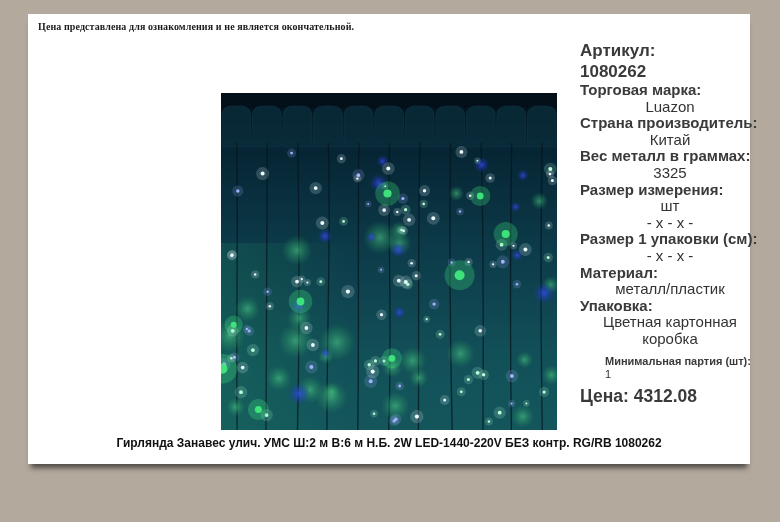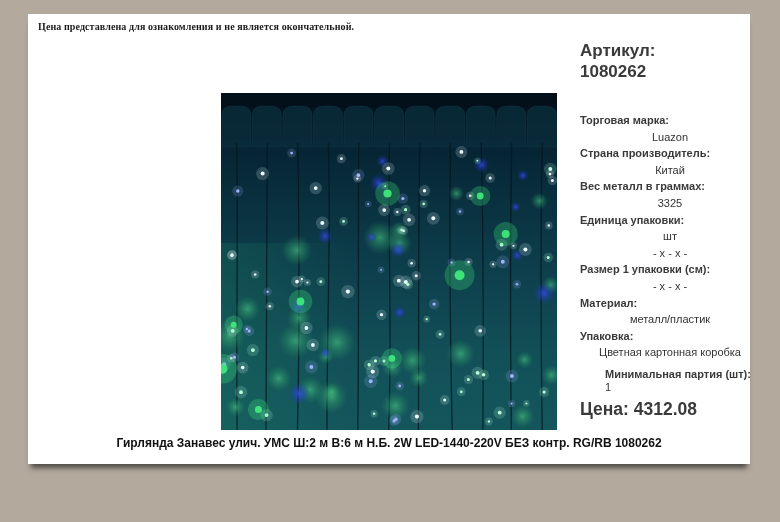--- a/index.html
+++ b/index.html
@@ -22,21 +22,21 @@
   .photo{
     position:absolute;left:193px;top:79px;width:336px;height:337px;display:block;
   }
   .info{
     position:absolute;left:552px;top:26px;width:180px;color:#333;
   }
   .sku{
     font-size:17px;font-weight:bold;line-height:21px;color:#3a3a3a;
   }
   .attrs{
-    margin-top:30px;font-size:11px;
+    font-size:15px;
   }
   .attr-label{font-weight:bold;line-height:16.6px;color:#3a3a3a;white-space:nowrap;}
   .attr-value{line-height:16.6px;color:#333;text-align:center;}
   .min-batch{
     margin-top:7px;font-size:11px;line-height:13px;padding-left:25px;
   }
   .min-batch .lbl{font-weight:bold;color:#3a3a3a;}
   .price{
     margin-top:5px;font-size:17.5px;font-weight:bold;color:#3a3a3a;white-space:nowrap;
   }
@@ -357,21 +357,21 @@
       <div>1080262</div>
     </div>
 
     <div class="attrs" id="attrs">
         <div class="attr-label">Торговая марка:</div>
         <div class="attr-value">Luazon</div>
         <div class="attr-label">Страна производитель:</div>
         <div class="attr-value">Китай</div>
         <div class="attr-label">Вес металл в граммах:</div>
         <div class="attr-value">3325</div>
-        <div class="attr-label">Единица упаковки:</div>
+        <div class="attr-label">Размер измерения:</div>
         <div class="attr-value">шт</div>
         <div class="attr-value">- x - x -</div>
         <div class="attr-label">Размер 1 упаковки (см):</div>
         <div class="attr-value">- x - x -</div>
         <div class="attr-label">Материал:</div>
         <div class="attr-value">металл/пластик</div>
         <div class="attr-label">Упаковка:</div>
         <div class="attr-value">Цветная картонная коробка</div>
       </div>
 

